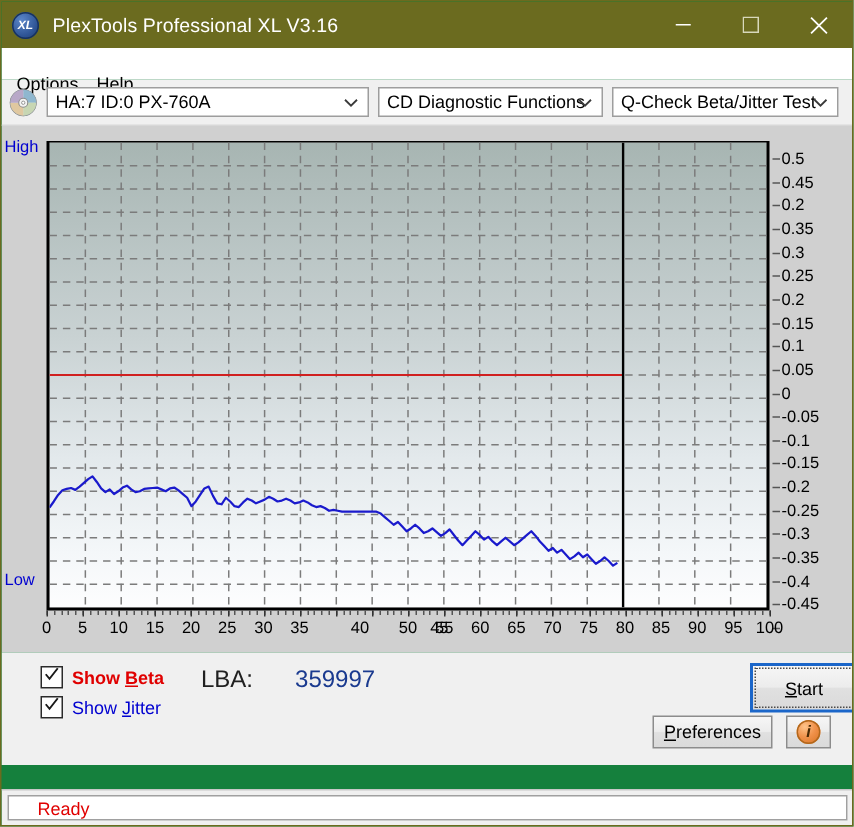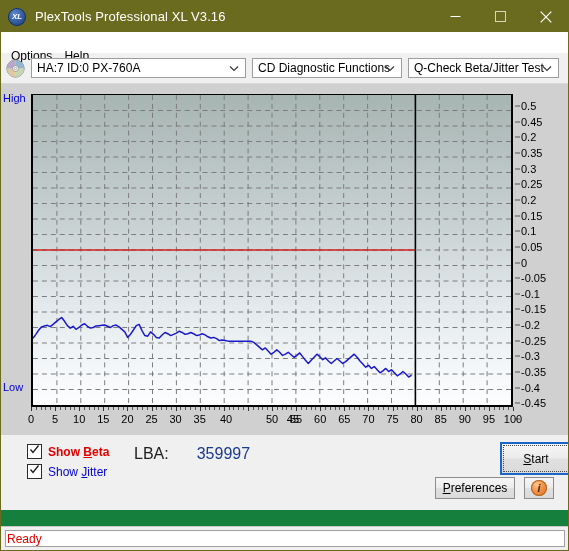--- a/index.html
+++ b/index.html
@@ -312,21 +312,21 @@
     align-items: center;
   }
   #status-field {
     margin: 2px 3px 2px 4px;
     flex: 1;
     height: 17px;
     background: #ffffff;
     border: 1px solid #a0a0a0;
     display: flex;
     align-items: center;
-    padding-left: 1px;
+    padding-left: 19px;
     box-sizing: border-box;
   }
   #status-text {
     font-size: 12px;
     color: #e00000;
     white-space: nowrap;
   }
 </style>
 </head>
 <body>
@@ -611,21 +611,21 @@
         <div class="xtick-label" style="left: 72.3px;">15</div>
         <div class="xtick-mark" style="left: 96.4px;"></div>
         <div class="xtick-label" style="left: 96.4px;">20</div>
         <div class="xtick-mark" style="left: 120.5px;"></div>
         <div class="xtick-label" style="left: 120.5px;">25</div>
         <div class="xtick-mark" style="left: 144.6px;"></div>
         <div class="xtick-label" style="left: 144.6px;">30</div>
         <div class="xtick-mark" style="left: 168.7px;"></div>
         <div class="xtick-label" style="left: 168.7px;">35</div>
         <div class="xtick-mark" style="left: 192.8px;"></div>
-        <div class="xtick-label" style="left: 195px;">40</div>
+        <div class="xtick-label" style="left: 209px;">40</div>
         <div class="xtick-mark" style="left: 216.9px;"></div>
         <div class="xtick-label" style="left: 216.9px; margin-left: 45px;">45</div>
         <div class="xtick-mark" style="left: 241px;"></div>
         <div class="xtick-label" style="left: 241px;">50</div>
         <div class="xtick-mark" style="left: 265.1px;"></div>
         <div class="xtick-label" style="left: 265.1px;">55</div>
         <div class="xtick-mark" style="left: 289.2px;"></div>
         <div class="xtick-label" style="left: 289.2px;">60</div>
         <div class="xtick-mark" style="left: 313.3px;"></div>
         <div class="xtick-label" style="left: 313.3px;">65</div>

